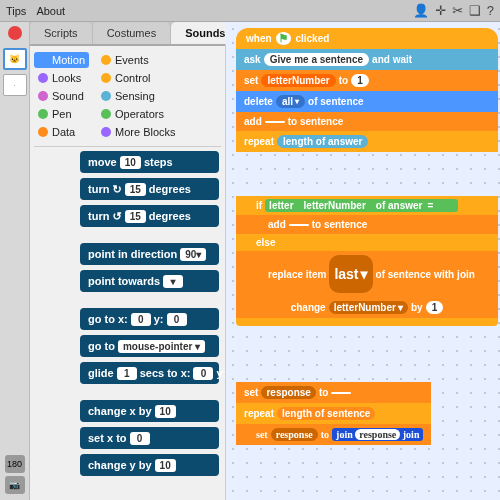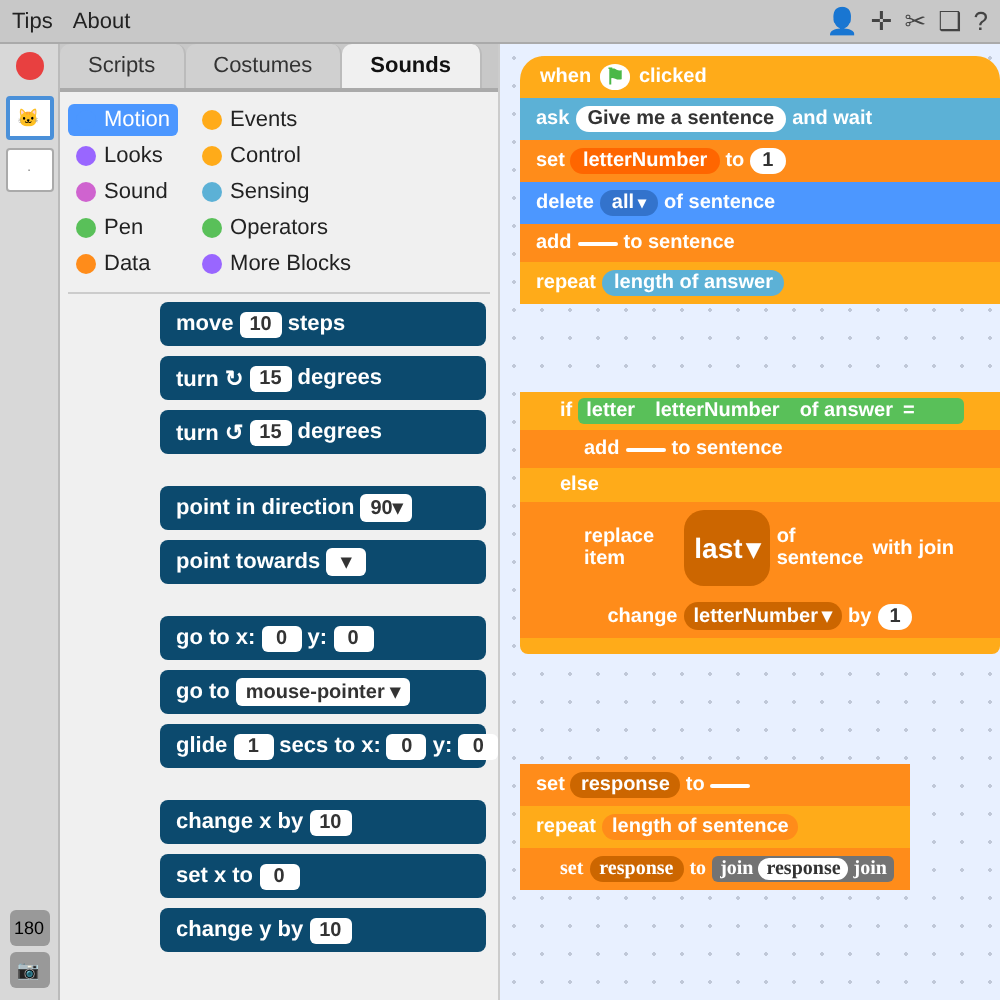--- a/index.html
+++ b/index.html
@@ -68,21 +68,21 @@
       color: #888;
       cursor: pointer;
       border-radius: 2px;
     }
     .sprite-thumb.active {
       border: 2px solid #4a90d9;
     }
 
     
     .blocks-panel {
-      width: 220px;
+      width: 196px;
       background: #f0f0f0;
       border-right: 1px solid #ccc;
       display: flex;
       flex-direction: column;
     }
 
     
     .tabs {
       display: flex;
       background: #c8c8c8;
@@ -369,19 +369,19 @@
 
       <div style="background:#ff8c1a;padding:4px 8px;display:flex;align-items:center;gap:3px;font-size:10px;color:white;font-weight:bold;cursor:grab;">
         set <span style="background:#cc6600;color:white;border-radius:10px;padding:1px 5px;font-size:10px;">response</span> to <span style="background:white;color:#333;border-radius:10px;padding:1px 10px;font-size:10px;"></span>
       </div>
 
       <div style="background:#ffab19;padding:4px 8px;display:flex;align-items:center;gap:3px;font-size:10px;color:white;font-weight:bold;cursor:grab;">
         repeat <span style="background:#ff8c1a;color:white;border-radius:10px;padding:1px 5px;font-size:10px;">length of sentence</span>
       </div>
 
       <div style="background:#ff8c1a;padding:4px 8px;display:flex;align-items:center;gap:3px;font-size:10px;color:white;font-weight:bold;cursor:grab;padding-left:20px;font-family:Liberation Serif, serif;">
-        set <span style="background:#cc6600;color:white;border-radius:10px;padding:1px 5px;font-size:10px;">response</span> to <span style="background:#737373;color:white;border-radius:3px;padding:1px 4px;font-size:10px;">join <span style="background:white;color:#333;border-radius:8px;padding:0 4px;">response</span> join</span>
+        set <span style="background:#cc6600;color:white;border-radius:10px;padding:1px 5px;font-size:10px;">response</span> to <span style="background:#1d4ed8;color:white;border-radius:3px;padding:1px 4px;font-size:10px;">join <span style="background:white;color:#333;border-radius:8px;padding:0 4px;">response</span> join</span>
       </div>
     </div>
 
   </div>
 
 </div>
 
 </body></html>

